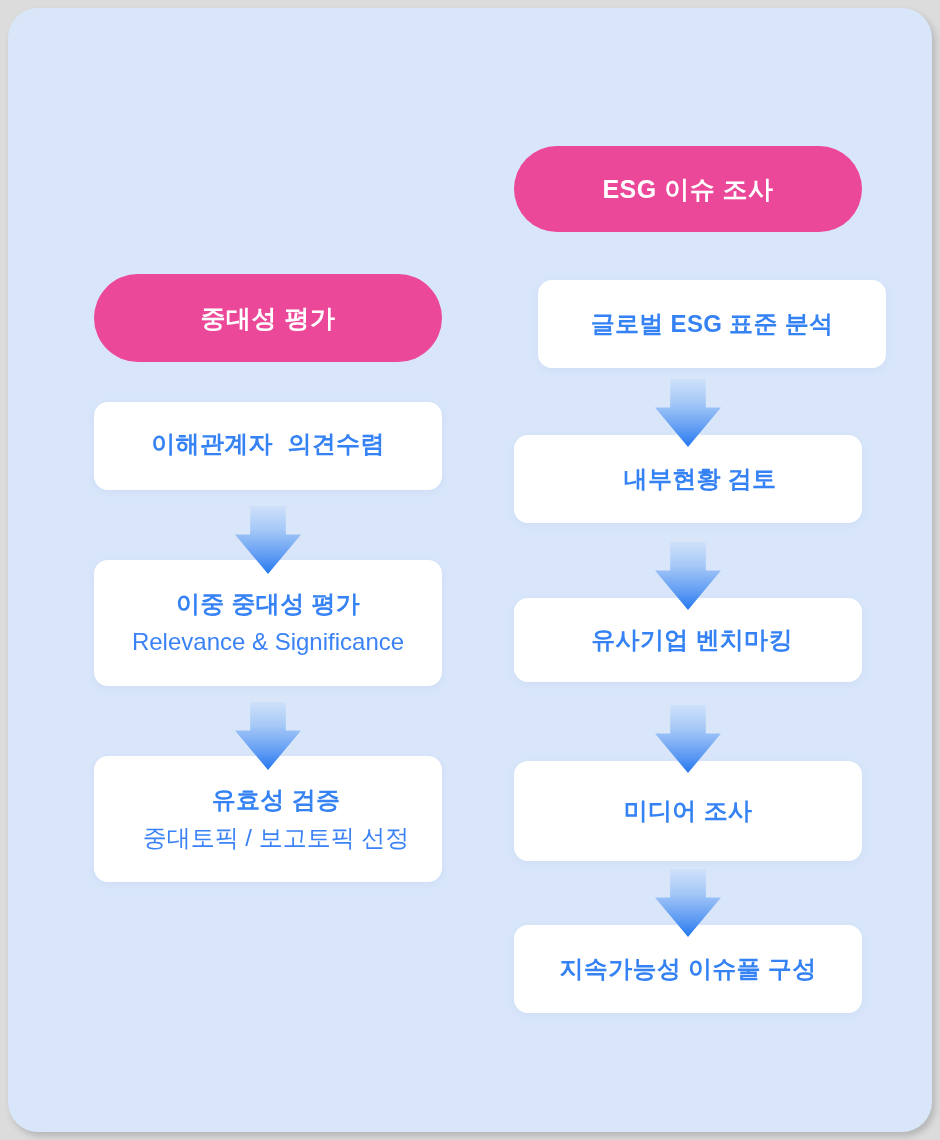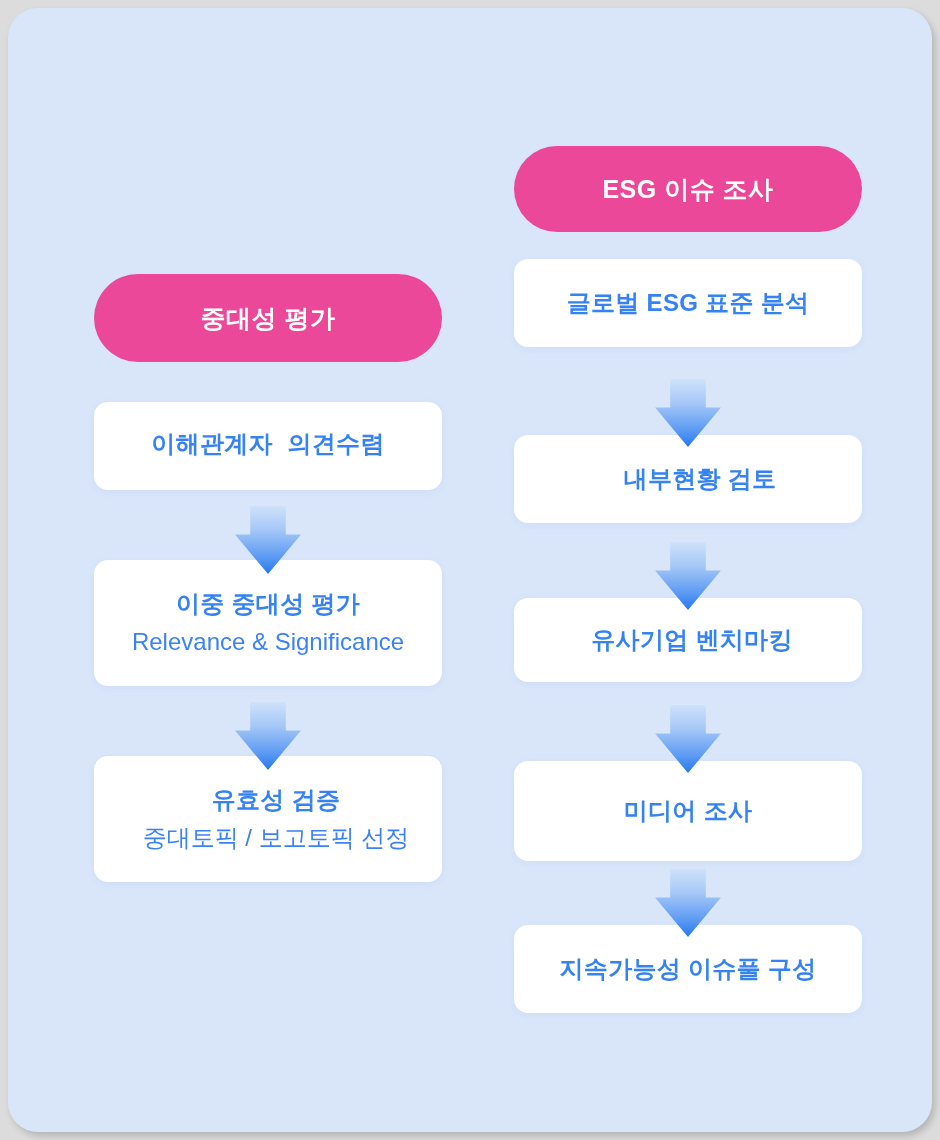--- a/index.html
+++ b/index.html
@@ -92,21 +92,21 @@
   
   .l-pill  { top: 266px; height: 88px; }
   .l-s1    { top: 394px; height: 88px; font-family: Liberation Mono, monospace; }
   .l-a1    { top: 498px; }
   .l-s2    { top: 552px; height: 126px; }
   .l-a2    { top: 694px; }
   .l-s3    { top: 748px; height: 126px; padding-left: 16px; }
 
   
   .r-pill  { top: 138px; height: 86px; }
-  .r-s1    { top: 251px; height: 88px; }
+  .r-s1    { top: 272px; height: 88px; margin-left: 24px; }
   .r-a1    { top: 371px; }
   .r-s2    { top: 427px; height: 88px; padding-left: 24px; }
   .r-a2    { top: 534px; }
   .r-s3    { top: 590px; height: 84px; padding-left: 8px; }
   .r-a3    { top: 697px; }
   .r-s4    { top: 753px; height: 100px; }
   .r-a4    { top: 861px; }
   .r-s5    { top: 917px; height: 88px; }
 </style>
 </head>

